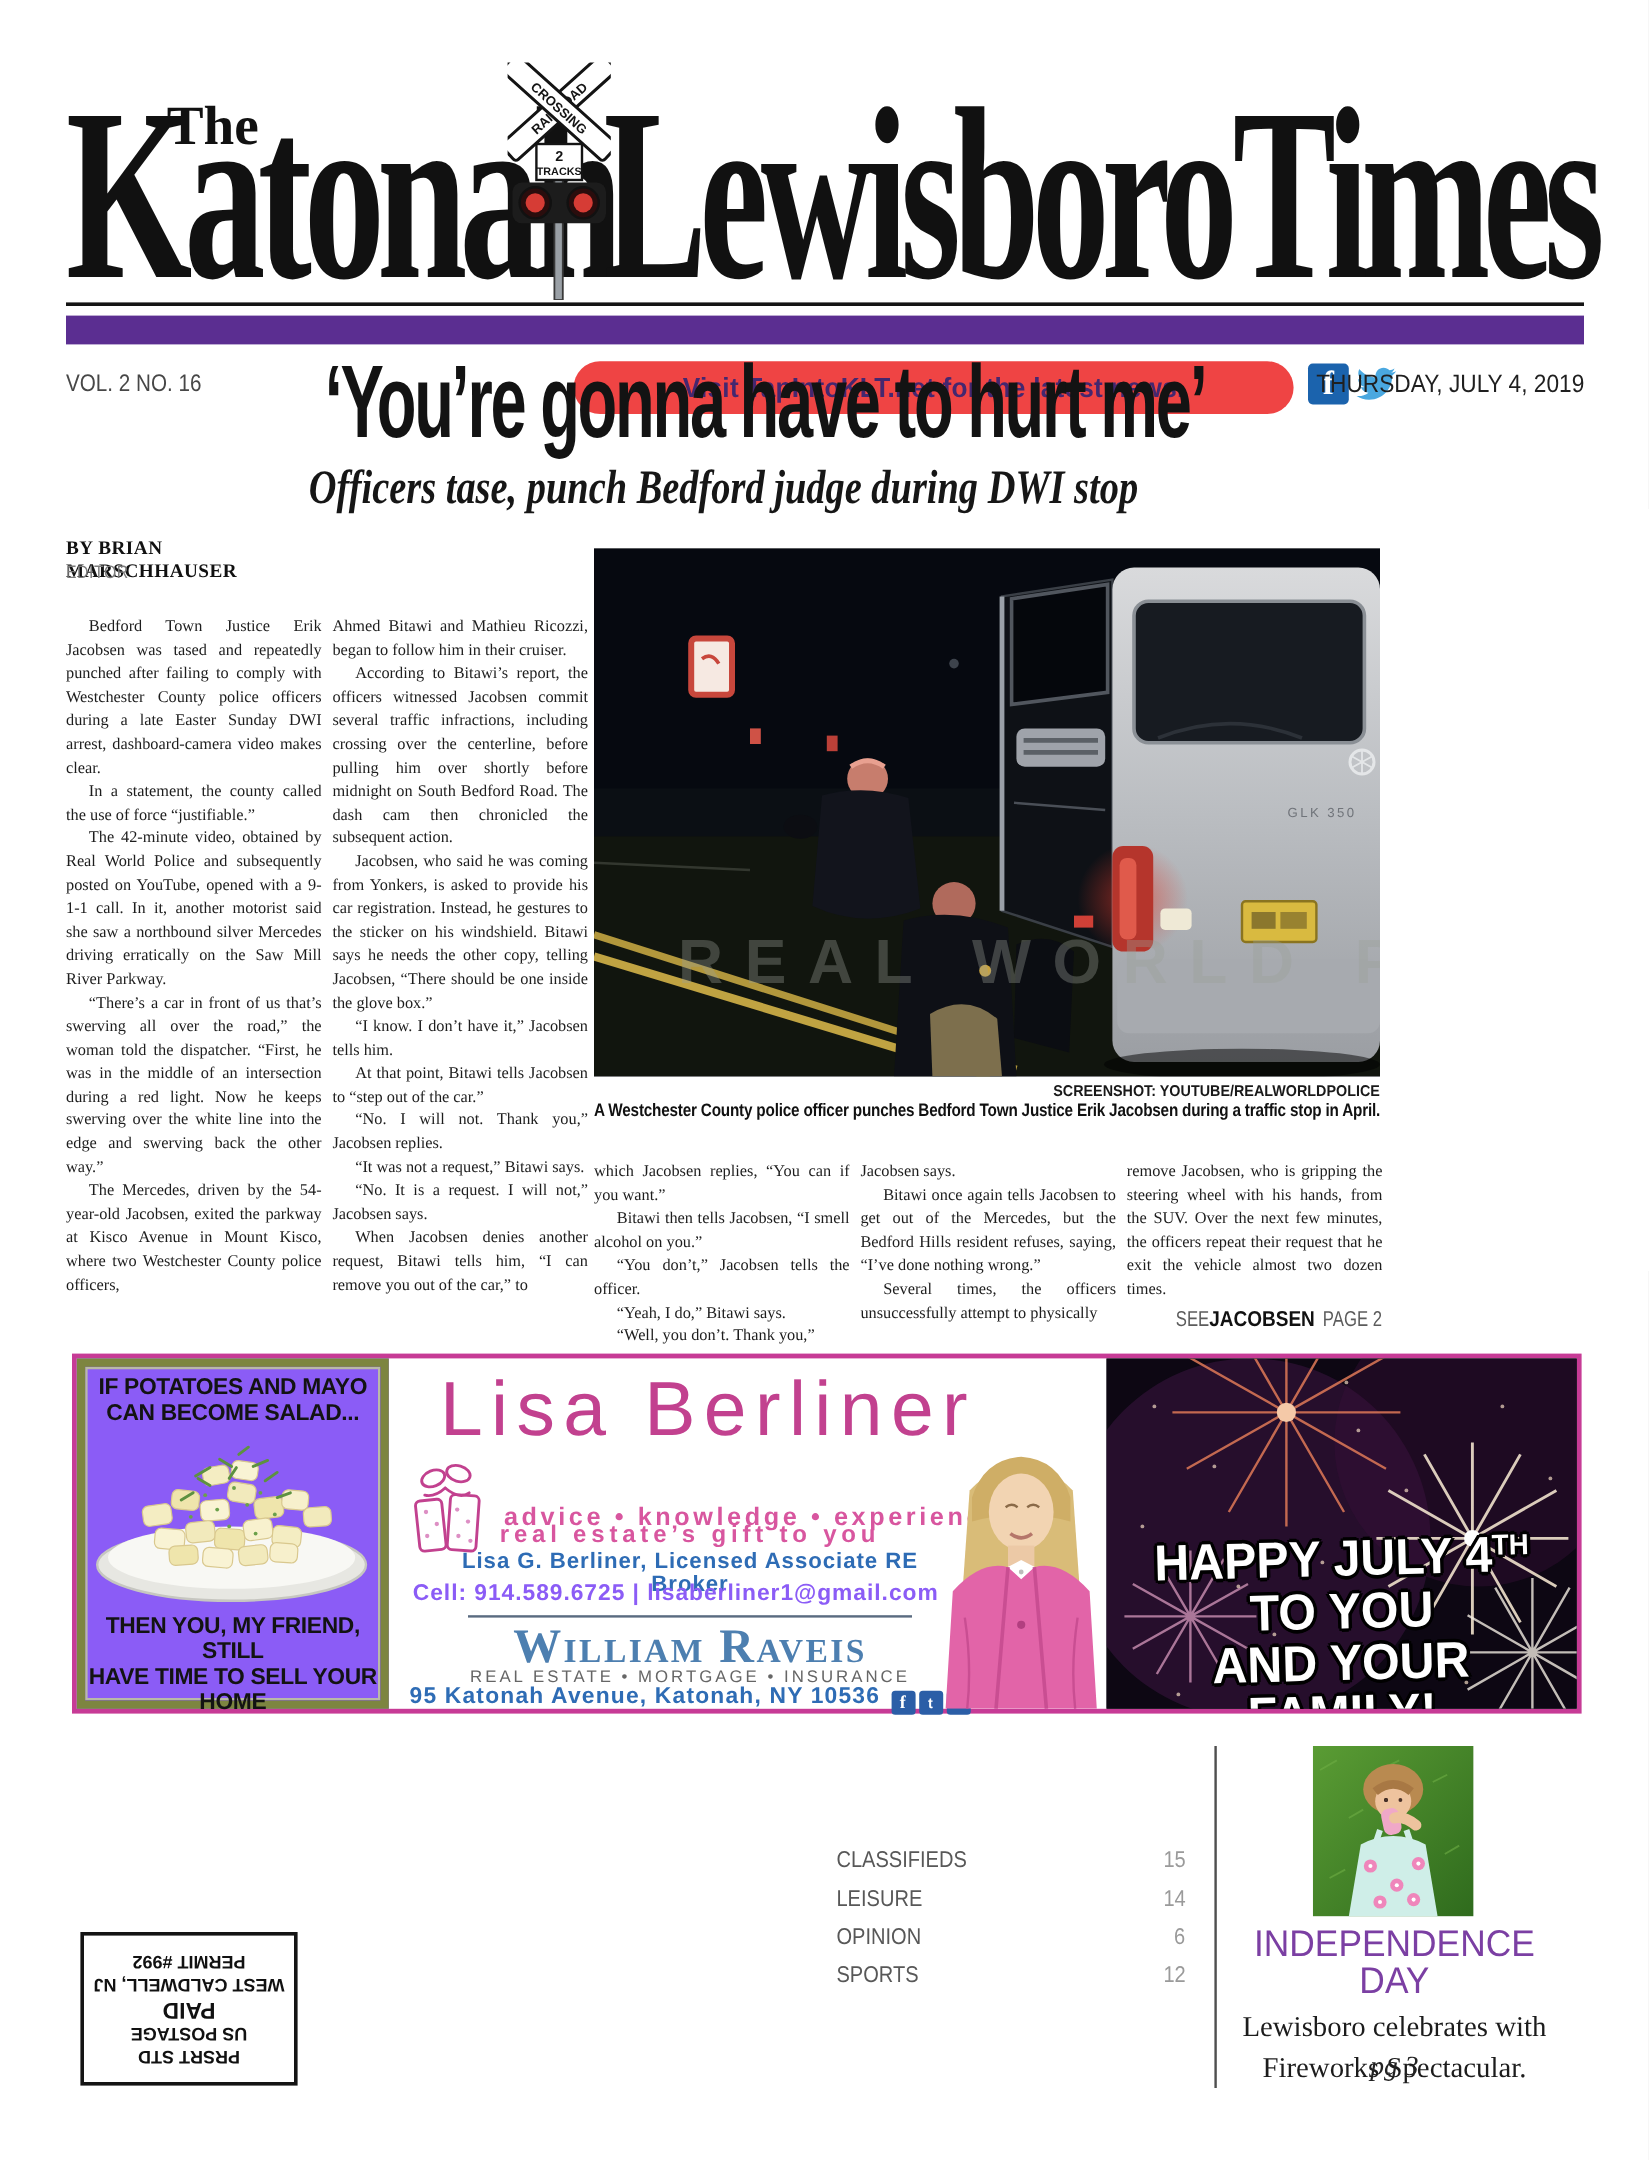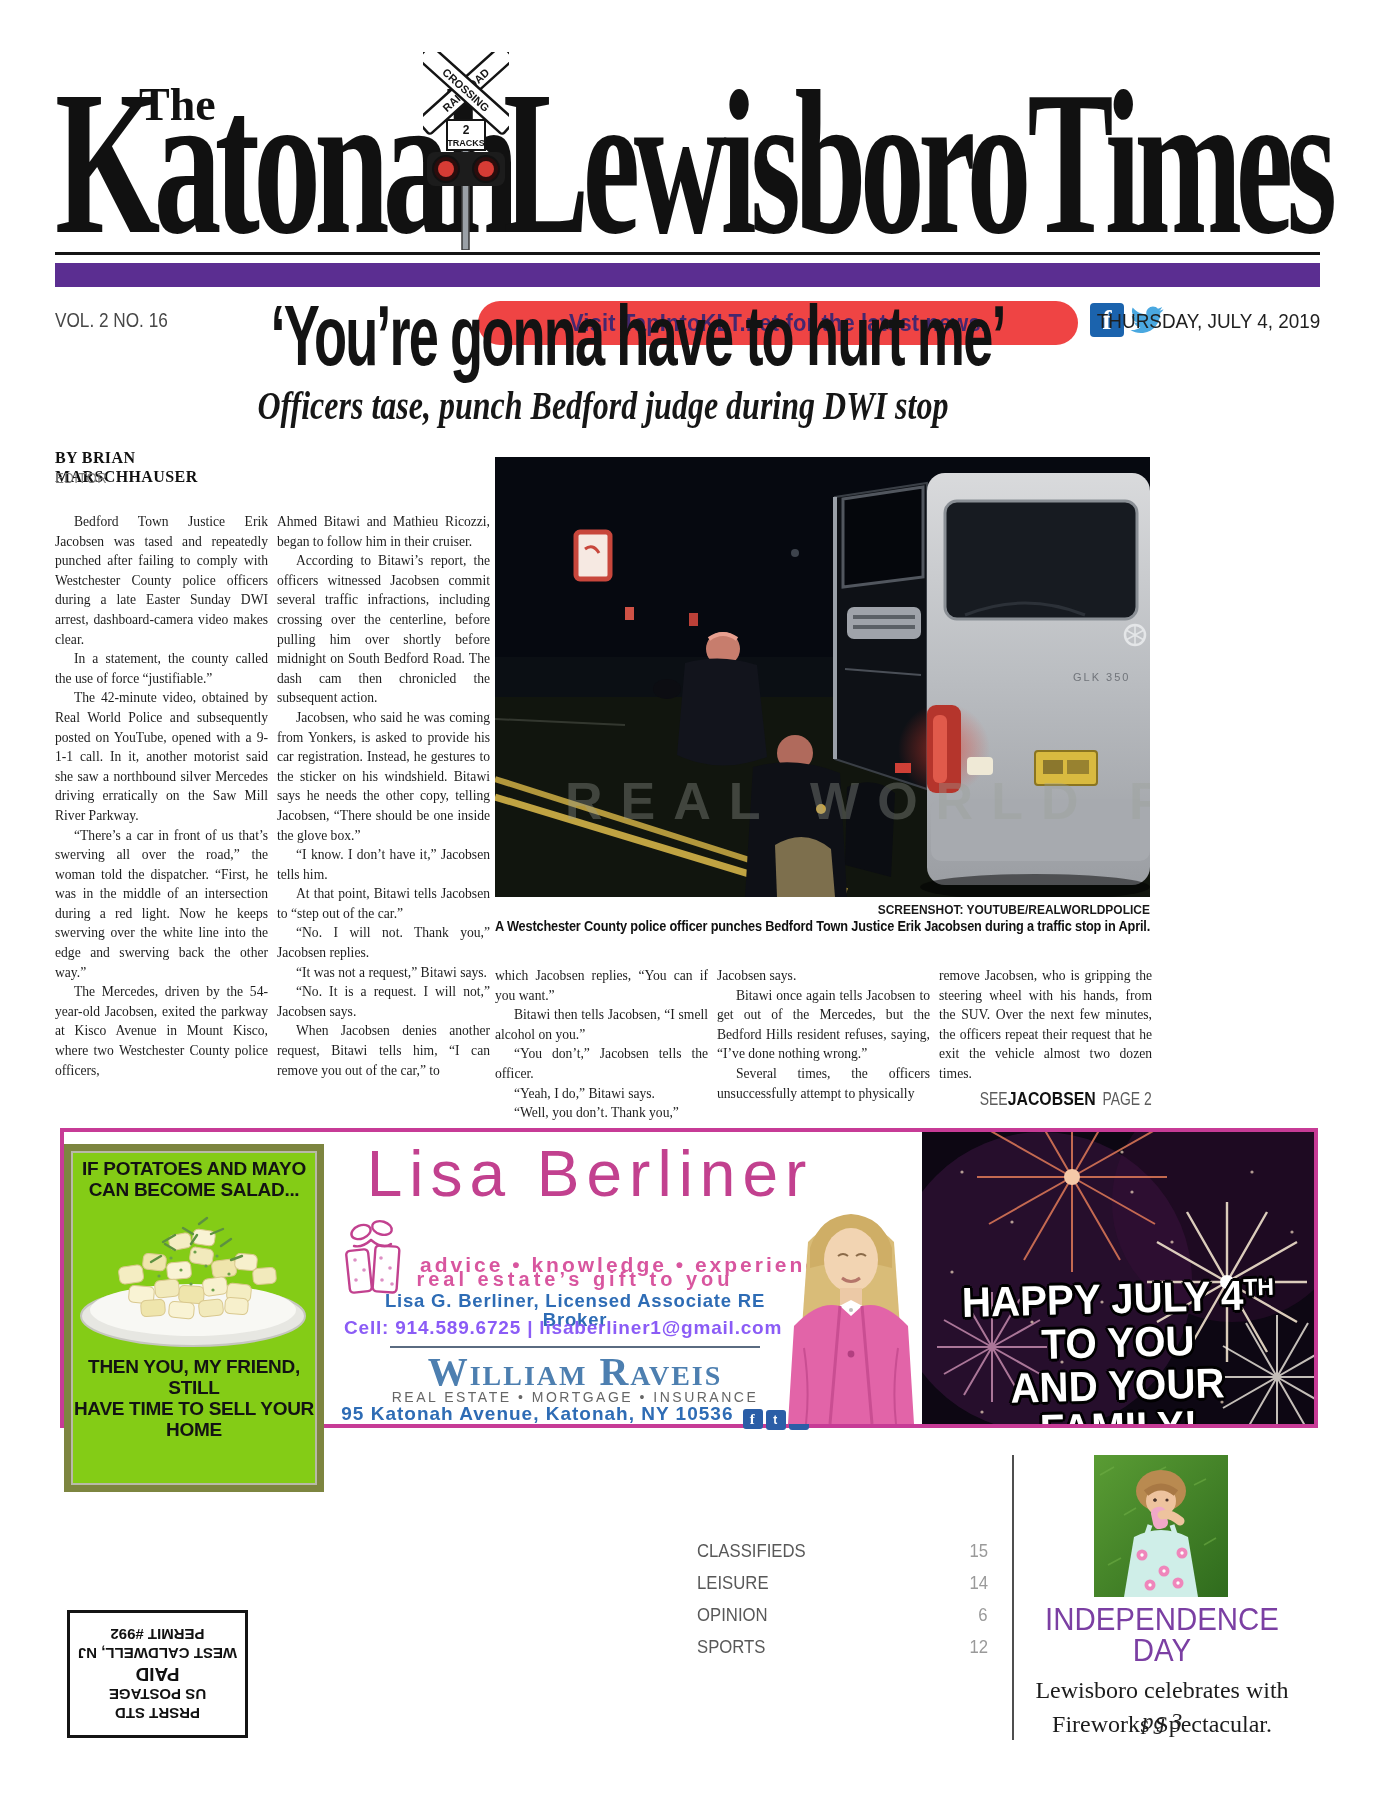--- a/index.html
+++ b/index.html
@@ -61,22 +61,22 @@
   #photo svg{display:block;}
   #credit{position:absolute;left:495px;top:900px;width:655px;text-align:right;}
   #credit span{display:inline-block;font:bold 13px/1 "Liberation Sans",sans-serif;color:#191919;
        transform:scaleX(.92);transform-origin:right;}
   #caption{position:absolute;left:495px;top:917px;width:690px;}
   #caption span{display:inline-block;font:bold 15px/1.2 "Liberation Sans",sans-serif;color:#111;
        transform:scaleX(.85);transform-origin:left;white-space:nowrap;letter-spacing:-.2px;}
 
   
   #ad{position:absolute;left:60px;top:1128px;width:1258px;height:300px;border:4px solid #c73b96;background:#fff;}
-  #ad-left{position:absolute;left:0;top:0;width:260px;height:348px;border:7px solid #7d8540;background:#84cc16;
-       box-shadow:inset 0 0 0 2px #b9b9a8;margin-top:12px;}
+  #ad-left{position:absolute;left:0;top:0;width:260px;height:292px;border:7px solid #7d8540;background:#8b5cf6;
+       box-shadow:inset 0 0 0 2px #b9b9a8;}
   .ad-comic{width:100%;text-align:center;font:bold 19px/21px "Liberation Sans",sans-serif;color:#131313;
        white-space:pre-line;letter-spacing:-.3px;}
   .ad-comic.top{margin-top:7px;}
   .ad-comic.bot{margin-top:2px;}
   .lb-name{position:absolute;left:276px;top:10px;width:500px;text-align:center;
        font:400 64px/1 "Liberation Sans",sans-serif;color:#c2418f;letter-spacing:7px;}
   .lb-tag1{position:absolute;left:306px;top:94px;width:410px;text-align:center;
        font:bold 20px/1 "Liberation Sans",sans-serif;color:#d8569f;letter-spacing:4px;margin-top:43px;}
   .lb-tag2{position:absolute;left:316px;top:122px;width:420px;text-align:left;
        font:bold 21px/1 "Liberation Sans",sans-serif;color:#d8569f;letter-spacing:3px;margin-left:40px;}

